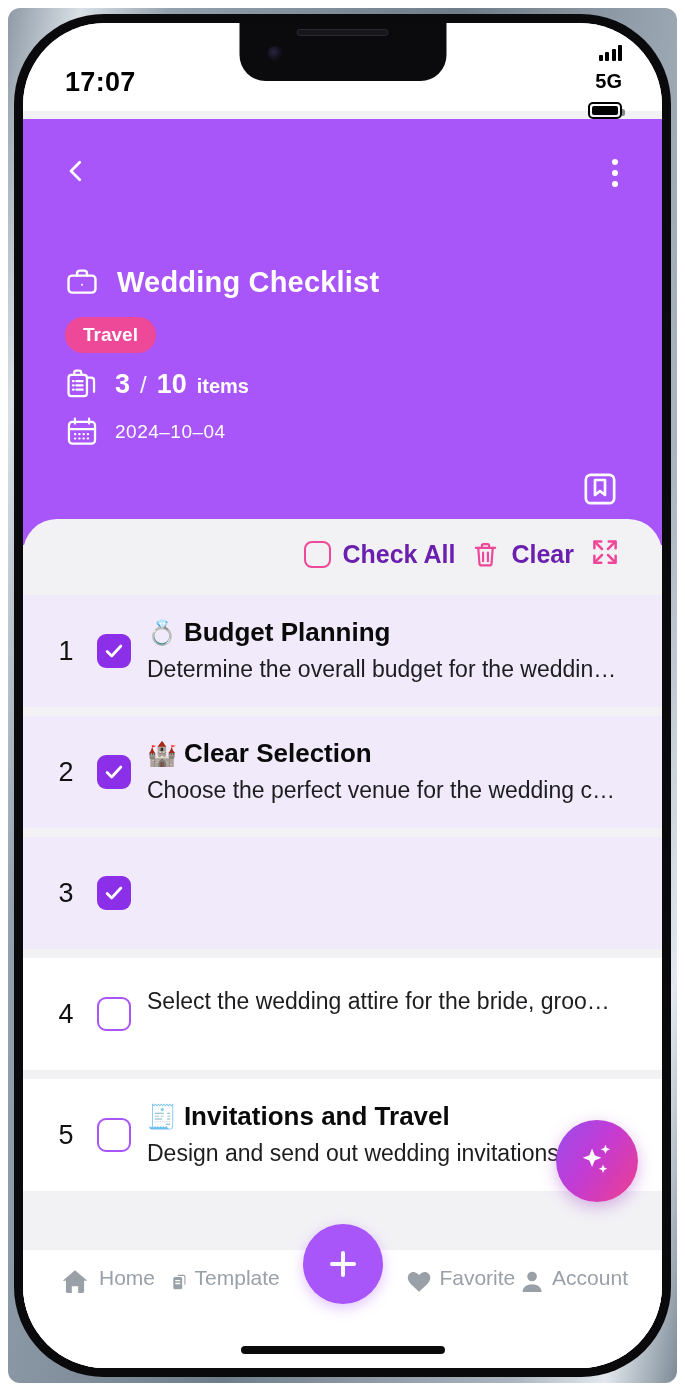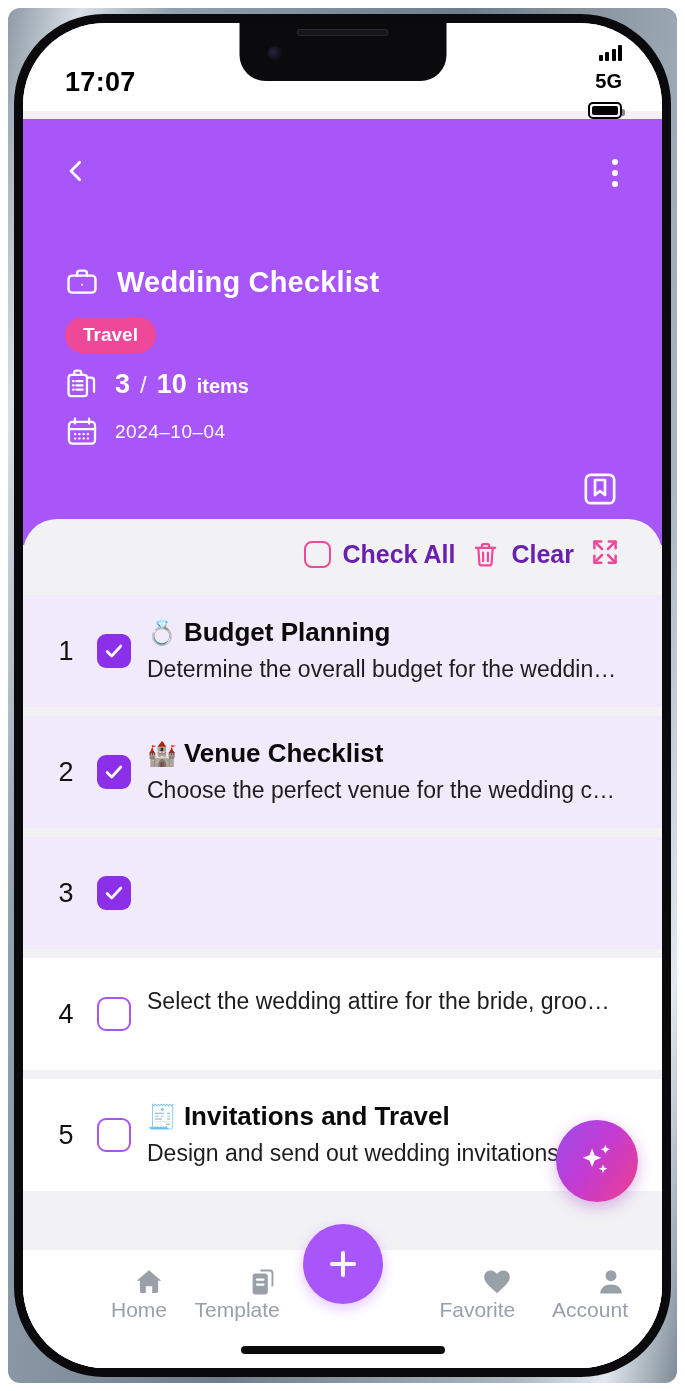--- a/index.html
+++ b/index.html
@@ -172,21 +172,21 @@
     z-index:25;
   }
 
   
   .navbar {
     position:absolute; left:0; right:0; bottom:0; height:118px;
     background:#fff; z-index:26;
     display:flex; align-items:flex-start; justify-content:space-between;
     padding: 16px 34px 0 34px;
   }
-  .nav-item { width:110px; display:flex; flex-direction:column; align-items:flex-end; }
+  .nav-item { width:110px; display:flex; flex-direction:row; align-items:flex-start; gap:6px; }
   .nav-label { font-size:21px; color:#9AA0A8; }
   .nav-gap { width:120px; }
   .fab {
     position:absolute; left:50%; transform:translateX(-50%); bottom:64px;
     width:80px; height:80px; border-radius:50%;
     background:#A855FA; display:flex; align-items:center; justify-content:center;
     z-index:28; box-shadow:0 4px 14px rgba(168,85,250,.35);
   }
   .home-ind {
     position:absolute; left:50%; transform:translateX(-50%); bottom:14px;
@@ -343,21 +343,21 @@
                 </div>
               </div>
               <div class="row done">
                 <div class="idx">2</div>
                 <div class="cbox on">
                   <svg width="22" height="22" viewBox="0 0 24 24" fill="none" stroke="#fff" stroke-width="3" stroke-linecap="round" stroke-linejoin="round">
                     <polyline points="4.5 12.5 9.5 17.5 19.5 6.5"></polyline>
                   </svg>
                 </div>
                 <div class="row-body">
-                  <div class="row-title"><span class="emoji">🏰</span><span>Venue Checklist</span></div>
+                  <div class="row-title"><span class="emoji">🏰</span><span>Clear Selection</span></div>
                   <div class="row-desc">Choose the perfect venue for the wedding c…</div>
                 </div>
               </div>
               <div class="row done">
                 <div class="idx">3</div>
                 <div class="cbox on">
                   <svg width="22" height="22" viewBox="0 0 24 24" fill="none" stroke="#fff" stroke-width="3" stroke-linecap="round" stroke-linejoin="round">
                     <polyline points="4.5 12.5 9.5 17.5 19.5 6.5"></polyline>
                   </svg>
                 </div>

